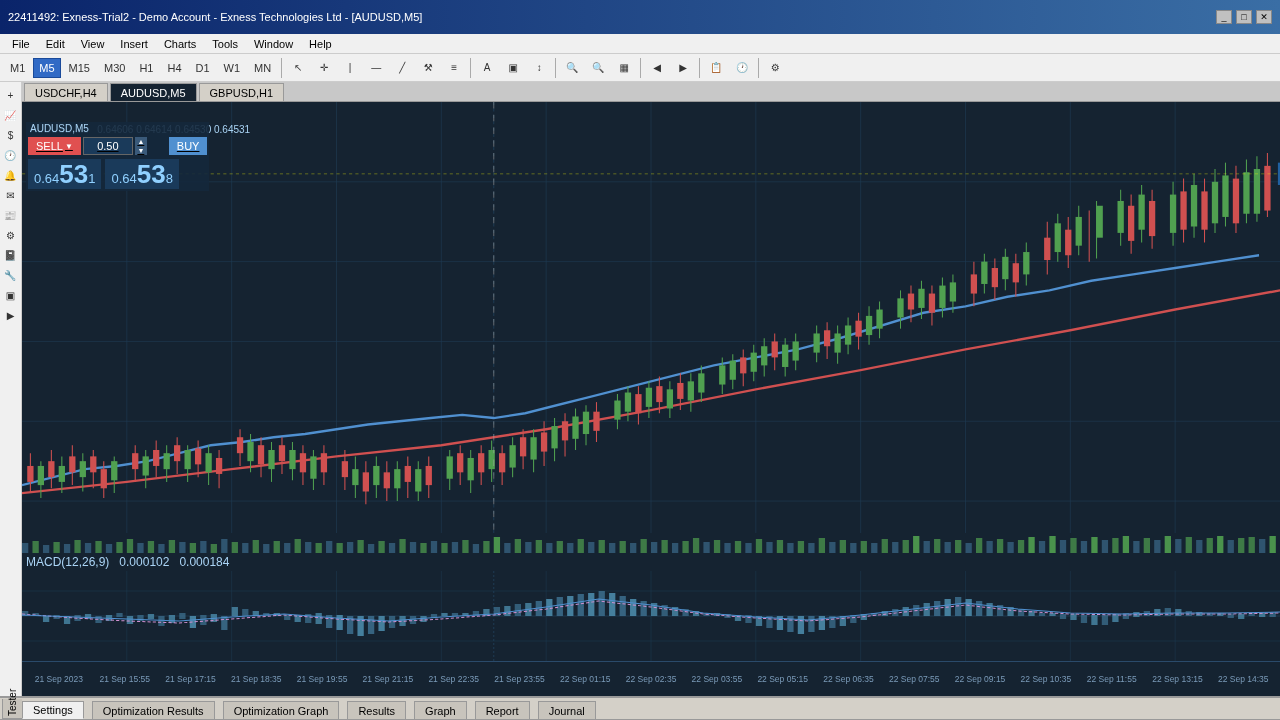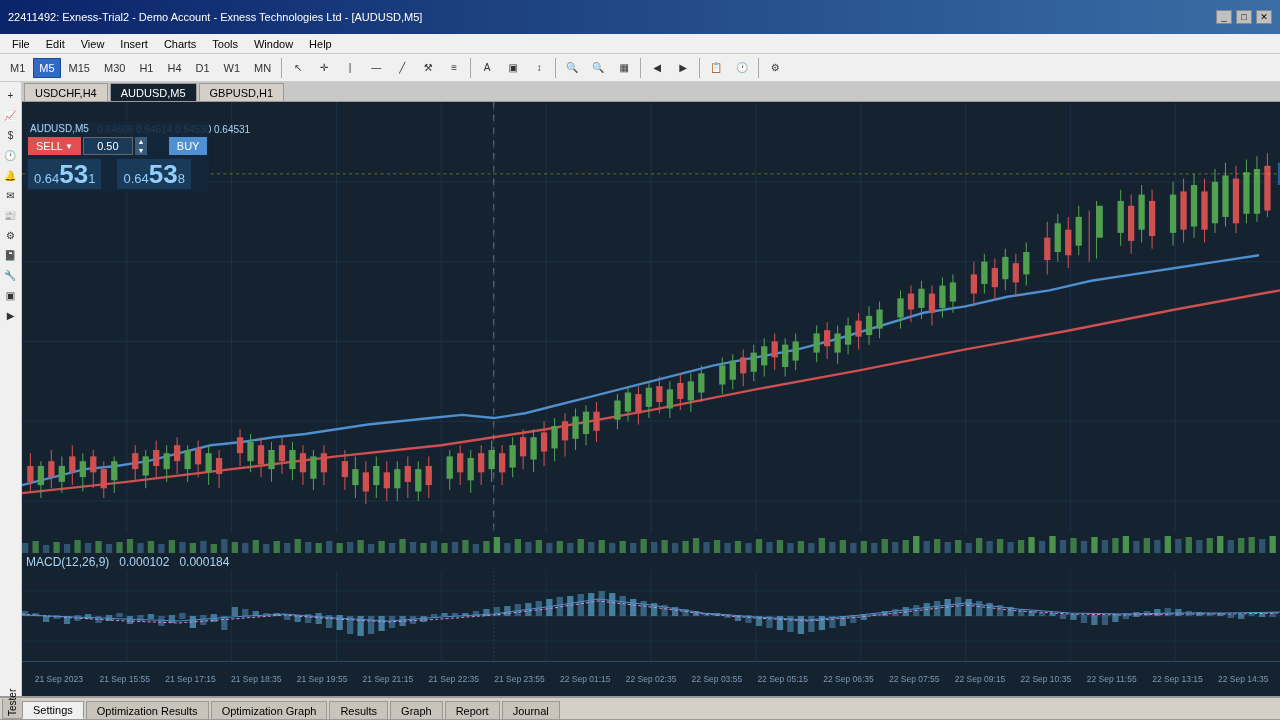--- a/index.html
+++ b/index.html
@@ -97,60 +97,60 @@
     
     #trade-panel {
       position: absolute; top: 2px; left: 4px; z-index: 20;
       background: rgba(20, 40, 60, 0.9);
     }
     #trade-panel-header {
       color: #aad4f5; font-size: 10px; padding: 1px 4px;
     }
 
     .buy-sell-row {
-      display: flex; gap: 2px; padding: 2px;
+      display: flex; gap: 2px; padding: 2px; text-decoration: underline;
     }
     .sell-btn {
       background: #e05050; color: white; border: none; padding: 2px 8px;
       font-size: 11px; cursor: pointer; display: flex; align-items: center; gap: 2px;
     }
     .buy-btn {
       background: #5090d0; color: white; border: none; padding: 2px 8px;
       font-size: 11px; cursor: pointer; margin-left: 20px;
     }
     .lot-input {
       width: 50px; font-size: 11px; border: 1px solid #666; background: #1a3a5a;
       color: white; padding: 1px 3px; text-align: center;
     }
     .lot-arrows { display: flex; flex-direction: column; }
     .lot-arrow { width: 12px; height: 9px; background: #3a5a7a; border: none; cursor: pointer; font-size: 7px; color: white; display: flex; align-items: center; justify-content: center; }
 
     .price-display {
-      display: flex; gap: 16px; padding: 2px;
+      display: flex; gap: 4px; padding: 2px;
     }
     .price-box {
       background: #1a3a5a; color: #90d0ff; padding: 2px 6px;
       display: flex; align-items: baseline; gap: 0;
     }
     .price-small { font-size: 13px; }
     .price-big { font-size: 26px; font-weight: bold; line-height: 1; }
     .price-sup { font-size: 13px; vertical-align: super; }
 
     
     #tester-panel {
       background: #f0f0f0; border-top: 2px solid #999;
       height: 260px; display: flex; flex-direction: column;
     }
     #tester-tabs {
       background: #d4d0c8; height: 22px; display: flex; align-items: flex-end;
       padding: 0 2px; border-bottom: 1px solid #999;
     }
     .tester-tab {
       padding: 2px 10px; font-size: 11px; background: #c8c4bc; border: 1px solid #999;
-      border-bottom: none; cursor: pointer; margin-right: 2px;
+      border-bottom: none; cursor: pointer; margin-right: 8px;
       height: 18px; display: flex; align-items: center;
     }
     .tester-tab.active { background: #f0f0f0; border-bottom: 1px solid #f0f0f0; }
 
     #tester-content {
       display: flex; flex: 1;
     }
 
     #settings-panel {
       flex: 1; padding: 8px 12px; display: flex; flex-direction: column; gap: 8px;

